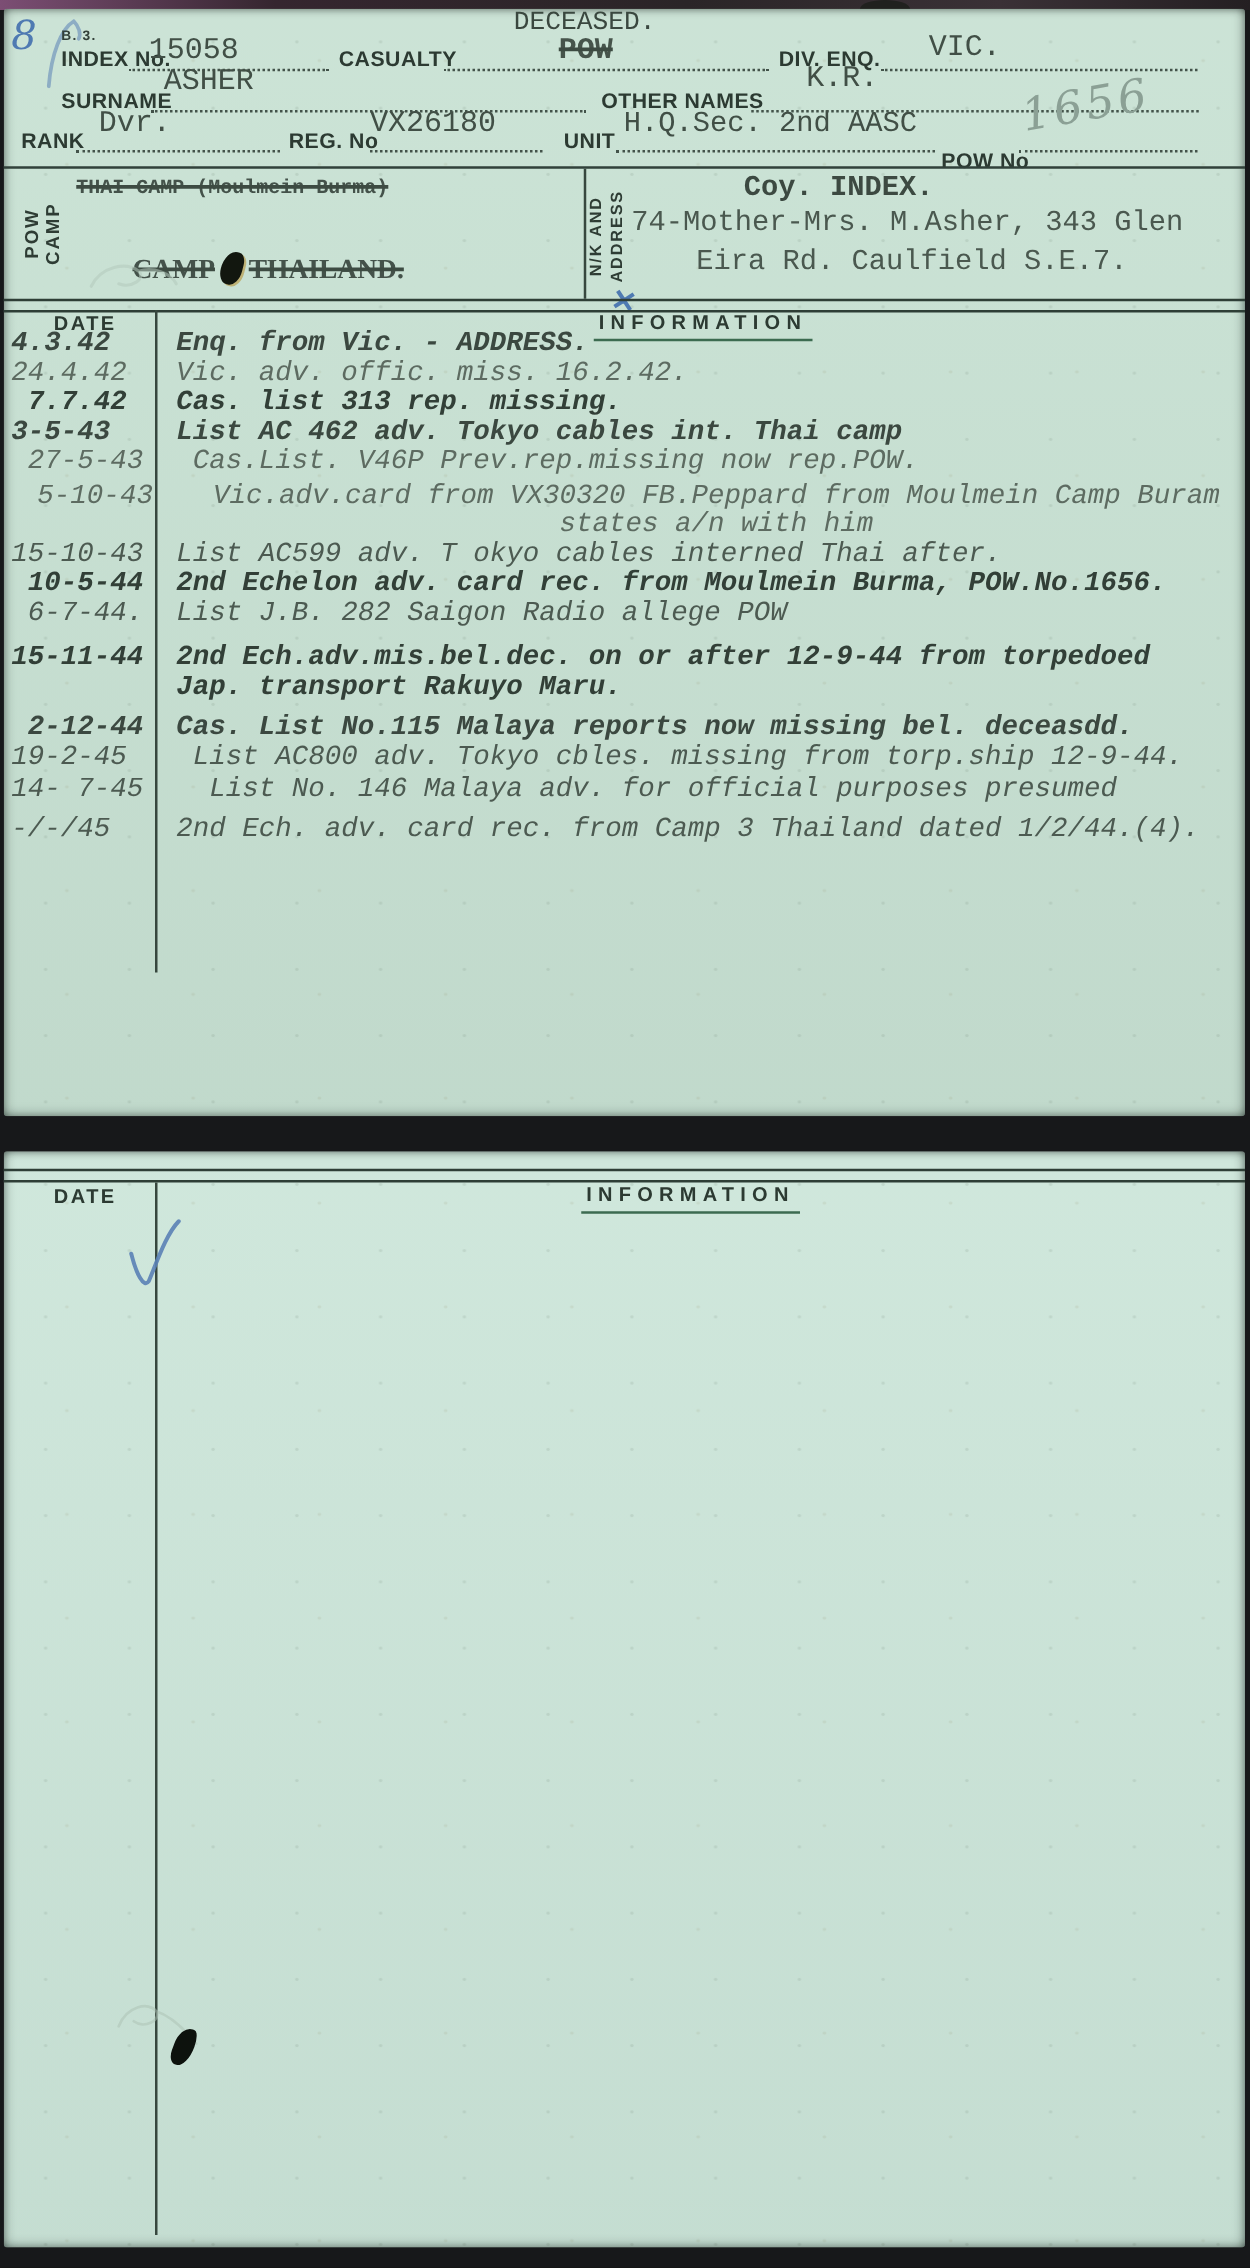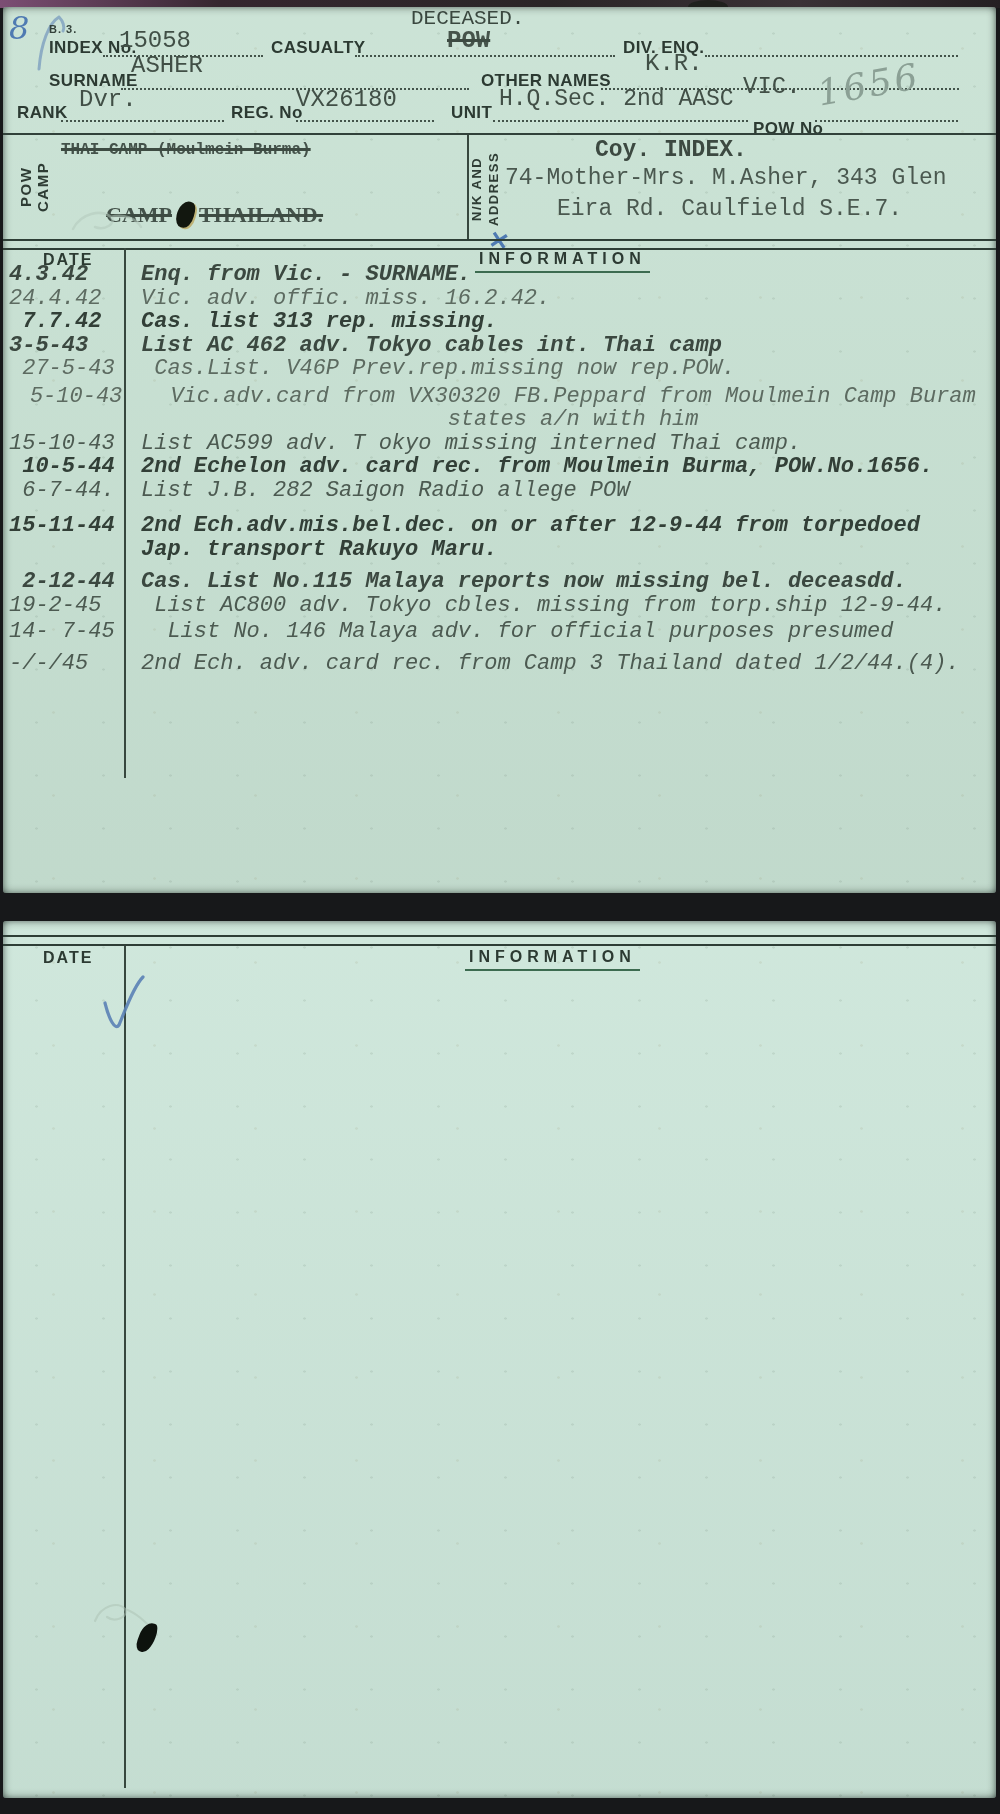--- a/index.html
+++ b/index.html
@@ -85,21 +85,21 @@
     <div class="dotfield" style="left:100px;top:18px;width:160px;">
       <span class="val tw" style="left:16px;top:2px;">15058</span>
     </div>
     <div class="lbl" style="left:268px;top:31px;">CASUALTY</div>
     <div class="dotfield" style="left:352px;top:18px;width:260px;">
       <span class="val tw" style="left:56px;top:-18px;font-size:21px;color:#3a473f;">DECEASED.</span>
       <span class="val tw struck" style="left:92px;top:2px;font-weight:bold;color:#46544b;">POW</span>
     </div>
     <div class="lbl" style="left:620px;top:31px;">DIV. ENQ.</div>
     <div class="dotfield" style="left:702px;top:18px;width:253px;">
-      <span class="val tw" style="left:38px;top:0px;margin-top:48px;">VIC.</span>
+      <span class="val tw" style="left:38px;top:0px;">VIC.</span>
     </div>
 
     <div class="lbl" style="left:46px;top:64px;">SURNAME</div>
     <div class="dotfield" style="left:118px;top:51px;width:348px;">
       <span class="val tw" style="left:10px;top:-6px;">ASHER</span>
     </div>
     <div class="lbl" style="left:478px;top:64px;">OTHER NAMES</div>
     <div class="dotfield" style="left:598px;top:51px;width:358px;">
       <span class="val tw" style="left:44px;top:-8px;">K.R.</span>
     </div>
@@ -140,21 +140,21 @@
     <div class="x-mark blue" style="left:486px;top:220px;">✕</div>
 
     <div class="dbl-rule" style="top:232px;"></div>
     <div class="thead-date" style="left:40px;top:244px;">DATE</div>
     <div class="thead-info" style="left:472px;top:243px;">INFORMATION</div>
     <div class="vdiv" style="left:121px;top:241px;height:530px;width:1.5px;"></div>
     <div class="rows" id="rows1">
         <div class="row tone-dark">
           <div class="cell-date">4.3.42</div>
           <div class="cell-info">
-            <div class="info-line">Enq. from Vic. - SURNAME.</div>
+            <div class="info-line">Enq. from Vic. - ADDRESS.</div>
           </div>
         </div>
         <div class="row tone-light">
           <div class="cell-date">24.4.42</div>
           <div class="cell-info">
             <div class="info-line">Vic. adv. offic. miss. 16.2.42.</div>
           </div>
         </div>
         <div class="row tone-bold">
           <div class="cell-date"> 7.7.42</div>
@@ -177,21 +177,21 @@
         <div class="row tone-light">
           <div class="cell-date"> 5-10-43</div>
           <div class="cell-info">
             <div class="info-line"> Vic.adv.card from VX30320 FB.Peppard from Moulmein Camp Buram</div>
             <div class="info-line"> states a/n with him</div>
           </div>
         </div>
         <div class="row tone-mid">
           <div class="cell-date">15-10-43</div>
           <div class="cell-info">
-            <div class="info-line">List AC599 adv. T okyo missing interned Thai camp.</div>
+            <div class="info-line">List AC599 adv. T okyo cables interned Thai after.</div>
           </div>
         </div>
         <div class="row tone-bold">
           <div class="cell-date"> 10-5-44</div>
           <div class="cell-info">
             <div class="info-line">2nd Echelon adv. card rec. from Moulmein Burma, POW.No.1656.</div>
           </div>
         </div>
         <div class="row tone-mid">
           <div class="cell-date"> 6-7-44.</div>

